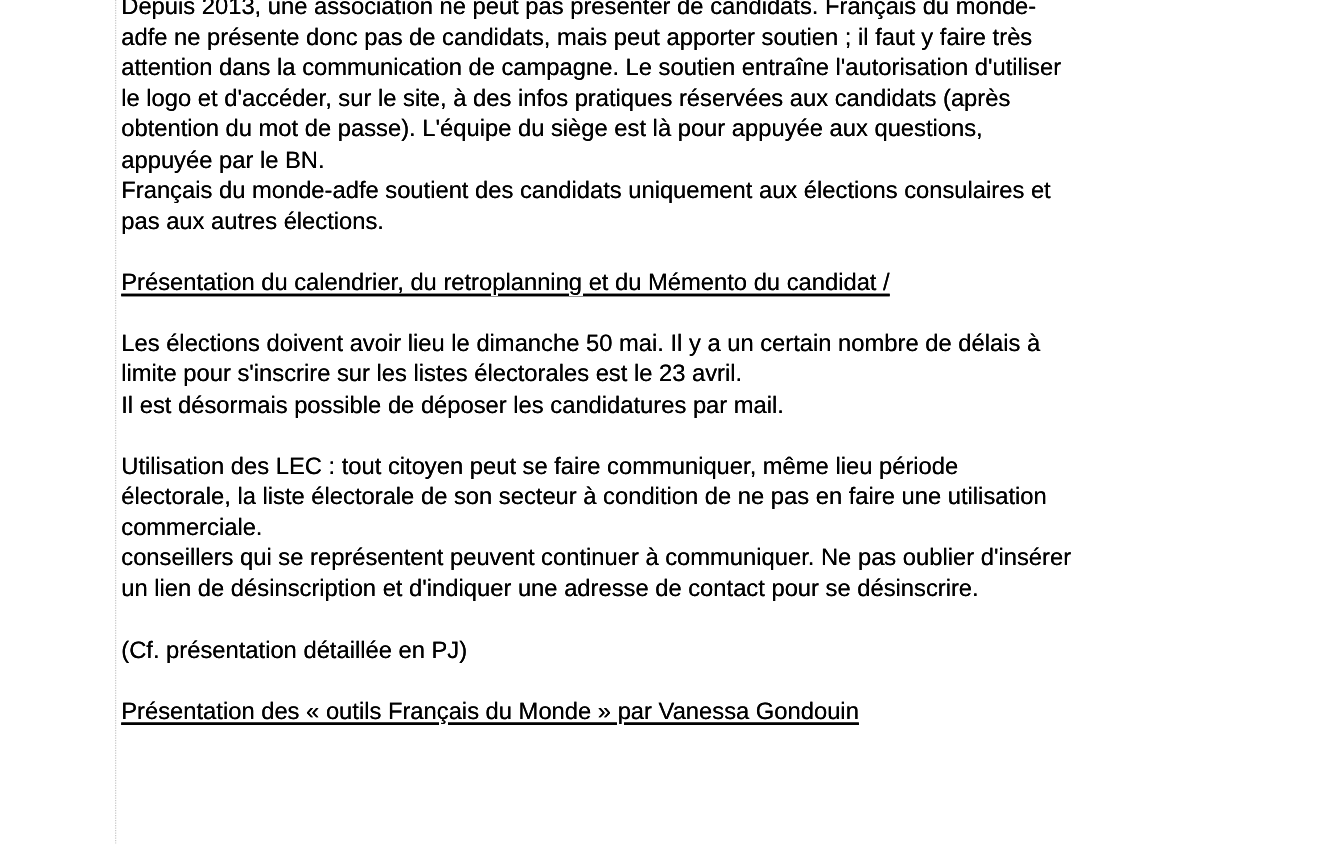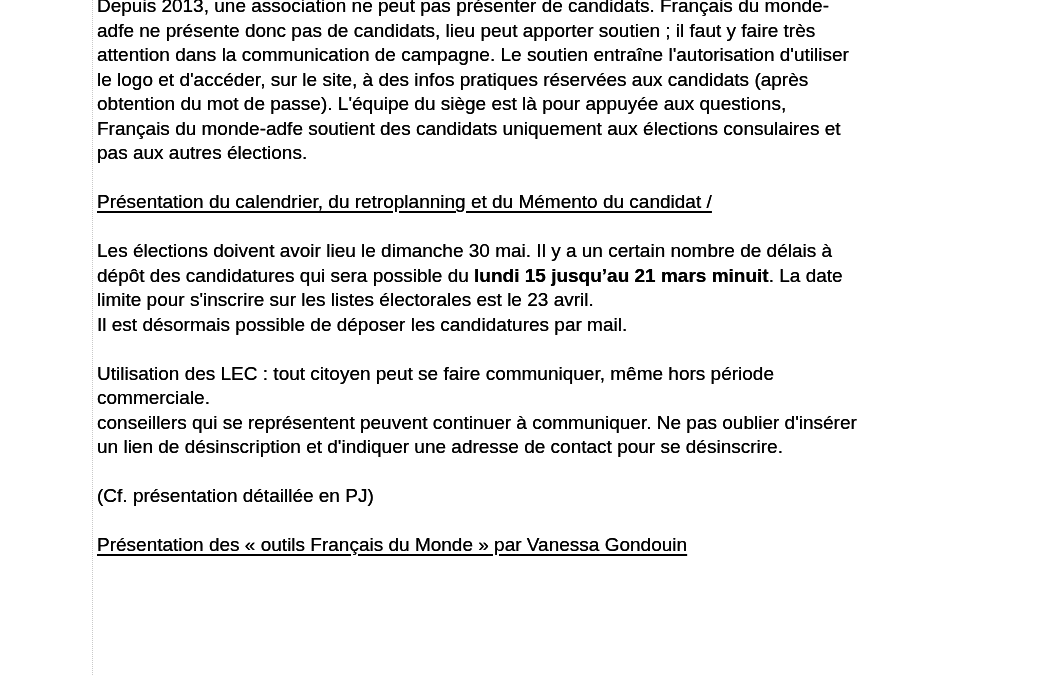--- a/index.html
+++ b/index.html
@@ -56,50 +56,51 @@
 <body>
 
 <div class="sheet">
 
   <div class="margin-rule"></div>
 
   <div class="text-block">
 
     <div>
       <div class="line">Depuis 2013, une association ne peut pas présenter de candidats. Français du monde-</div>
-      <div class="line">adfe ne présente donc pas de candidats, lieu peut apporter soutien ; il faut y faire très</div>
+      <div class="line">adfe ne présente donc pas de candidats, mais peut apporter soutien ; il faut y faire très</div>
       <div class="line">attention dans la communication de campagne. Le soutien entraîne l'autorisation d'utiliser</div>
       <div class="line">le logo et d'accéder, sur le site, à des infos pratiques réservées aux candidats (après</div>
       <div class="line">obtention du mot de passe). L'équipe du siège est là pour appuyée aux questions,</div>
+      <div class="line">appuyée par le BN.</div>
     </div>
 
     <div>
       <div class="line">Français du monde-adfe soutient des candidats uniquement aux élections consulaires et</div>
       <div class="line">pas aux autres élections.</div>
     </div>
 
     <div class="spacer"></div>
 
     <div class="heading">
       <div class="line">Présentation du calendrier, du retroplanning et du Mémento du candidat / </div>
     </div>
 
     <div class="spacer"></div>
 
     <div>
-      <div class="line">Les élections doivent avoir lieu le dimanche 30 mai. Il y a un certain nombre de délais à</div>
-      <div class="line"><span>dépôt des candidatures qui sera possible du </span><span class="bold-run">lundi 15 jusqu’au 21 mars minuit</span><span>. La date</span></div>
+      <div class="line">Les élections doivent avoir lieu le dimanche 50 mai. Il y a un certain nombre de délais à</div>
       <div class="line">limite pour s'inscrire sur les listes électorales est le 23 avril.</div>
       <div class="line">Il est désormais possible de déposer les candidatures par mail.</div>
     </div>
 
     <div class="spacer"></div>
 
     <div>
-      <div class="line">Utilisation des LEC : tout citoyen peut se faire communiquer, même hors période</div>
+      <div class="line">Utilisation des LEC : tout citoyen peut se faire communiquer, même lieu période</div>
+      <div class="line">électorale, la liste électorale de son secteur à condition de ne pas en faire une utilisation</div>
       <div class="line">commerciale.</div>
       <div class="line">conseillers qui se représentent peuvent continuer à communiquer. Ne pas oublier d'insérer</div>
       <div class="line">un lien de désinscription et d'indiquer une adresse de contact pour se désinscrire.</div>
     </div>
 
     <div class="spacer"></div>
 
     <div class="line">(Cf. présentation détaillée en PJ)</div>
 
     <div class="spacer"></div>

